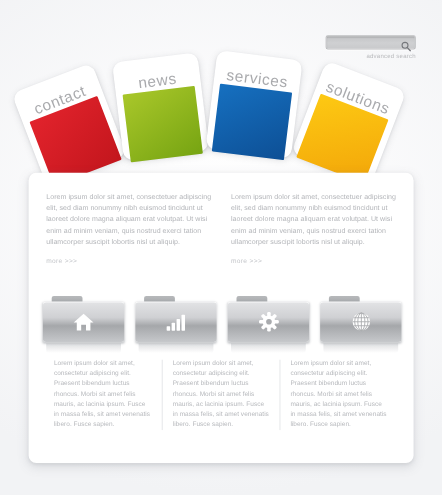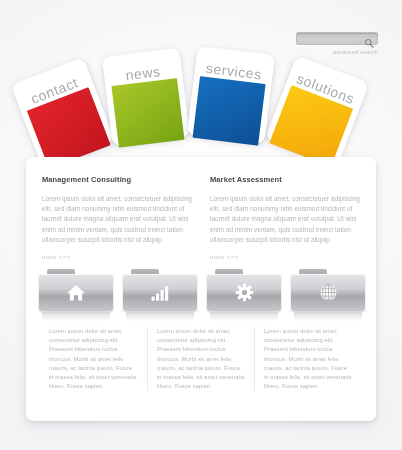--- a/index.html
+++ b/index.html
@@ -265,26 +265,24 @@
       <div class="swatch"></div>
       <div class="label">solutions</div>
     </div>
 
   </div>
 
   <div class="panel">
 
     <div class="intro">
       <div class="intro-col">
-        <h2>Management Consulting</h2>
         <p>Lorem ipsum dolor sit amet, consectetuer adipiscing elit, sed diam nonummy nibh euismod tincidunt ut laoreet dolore magna aliquam erat volutpat. Ut wisi enim ad minim veniam, quis nostrud exerci tation ullamcorper suscipit lobortis nisl ut aliquip.</p>
         <a class="more-link" href="#">more &gt;&gt;&gt;</a>
       </div>
       <div class="intro-col">
-        <h2>Market Assessment</h2>
         <p>Lorem ipsum dolor sit amet, consectetuer adipiscing elit, sed diam nonummy nibh euismod tincidunt ut laoreet dolore magna aliquam erat volutpat. Ut wisi enim ad minim veniam, quis nostrud exerci tation ullamcorper suscipit lobortis nisl ut aliquip.</p>
         <a class="more-link" href="#">more &gt;&gt;&gt;</a>
       </div>
     </div>
 
     <div class="folders">
 
       <div class="folder">
         <div class="tab-top"></div>
         <div class="body">

